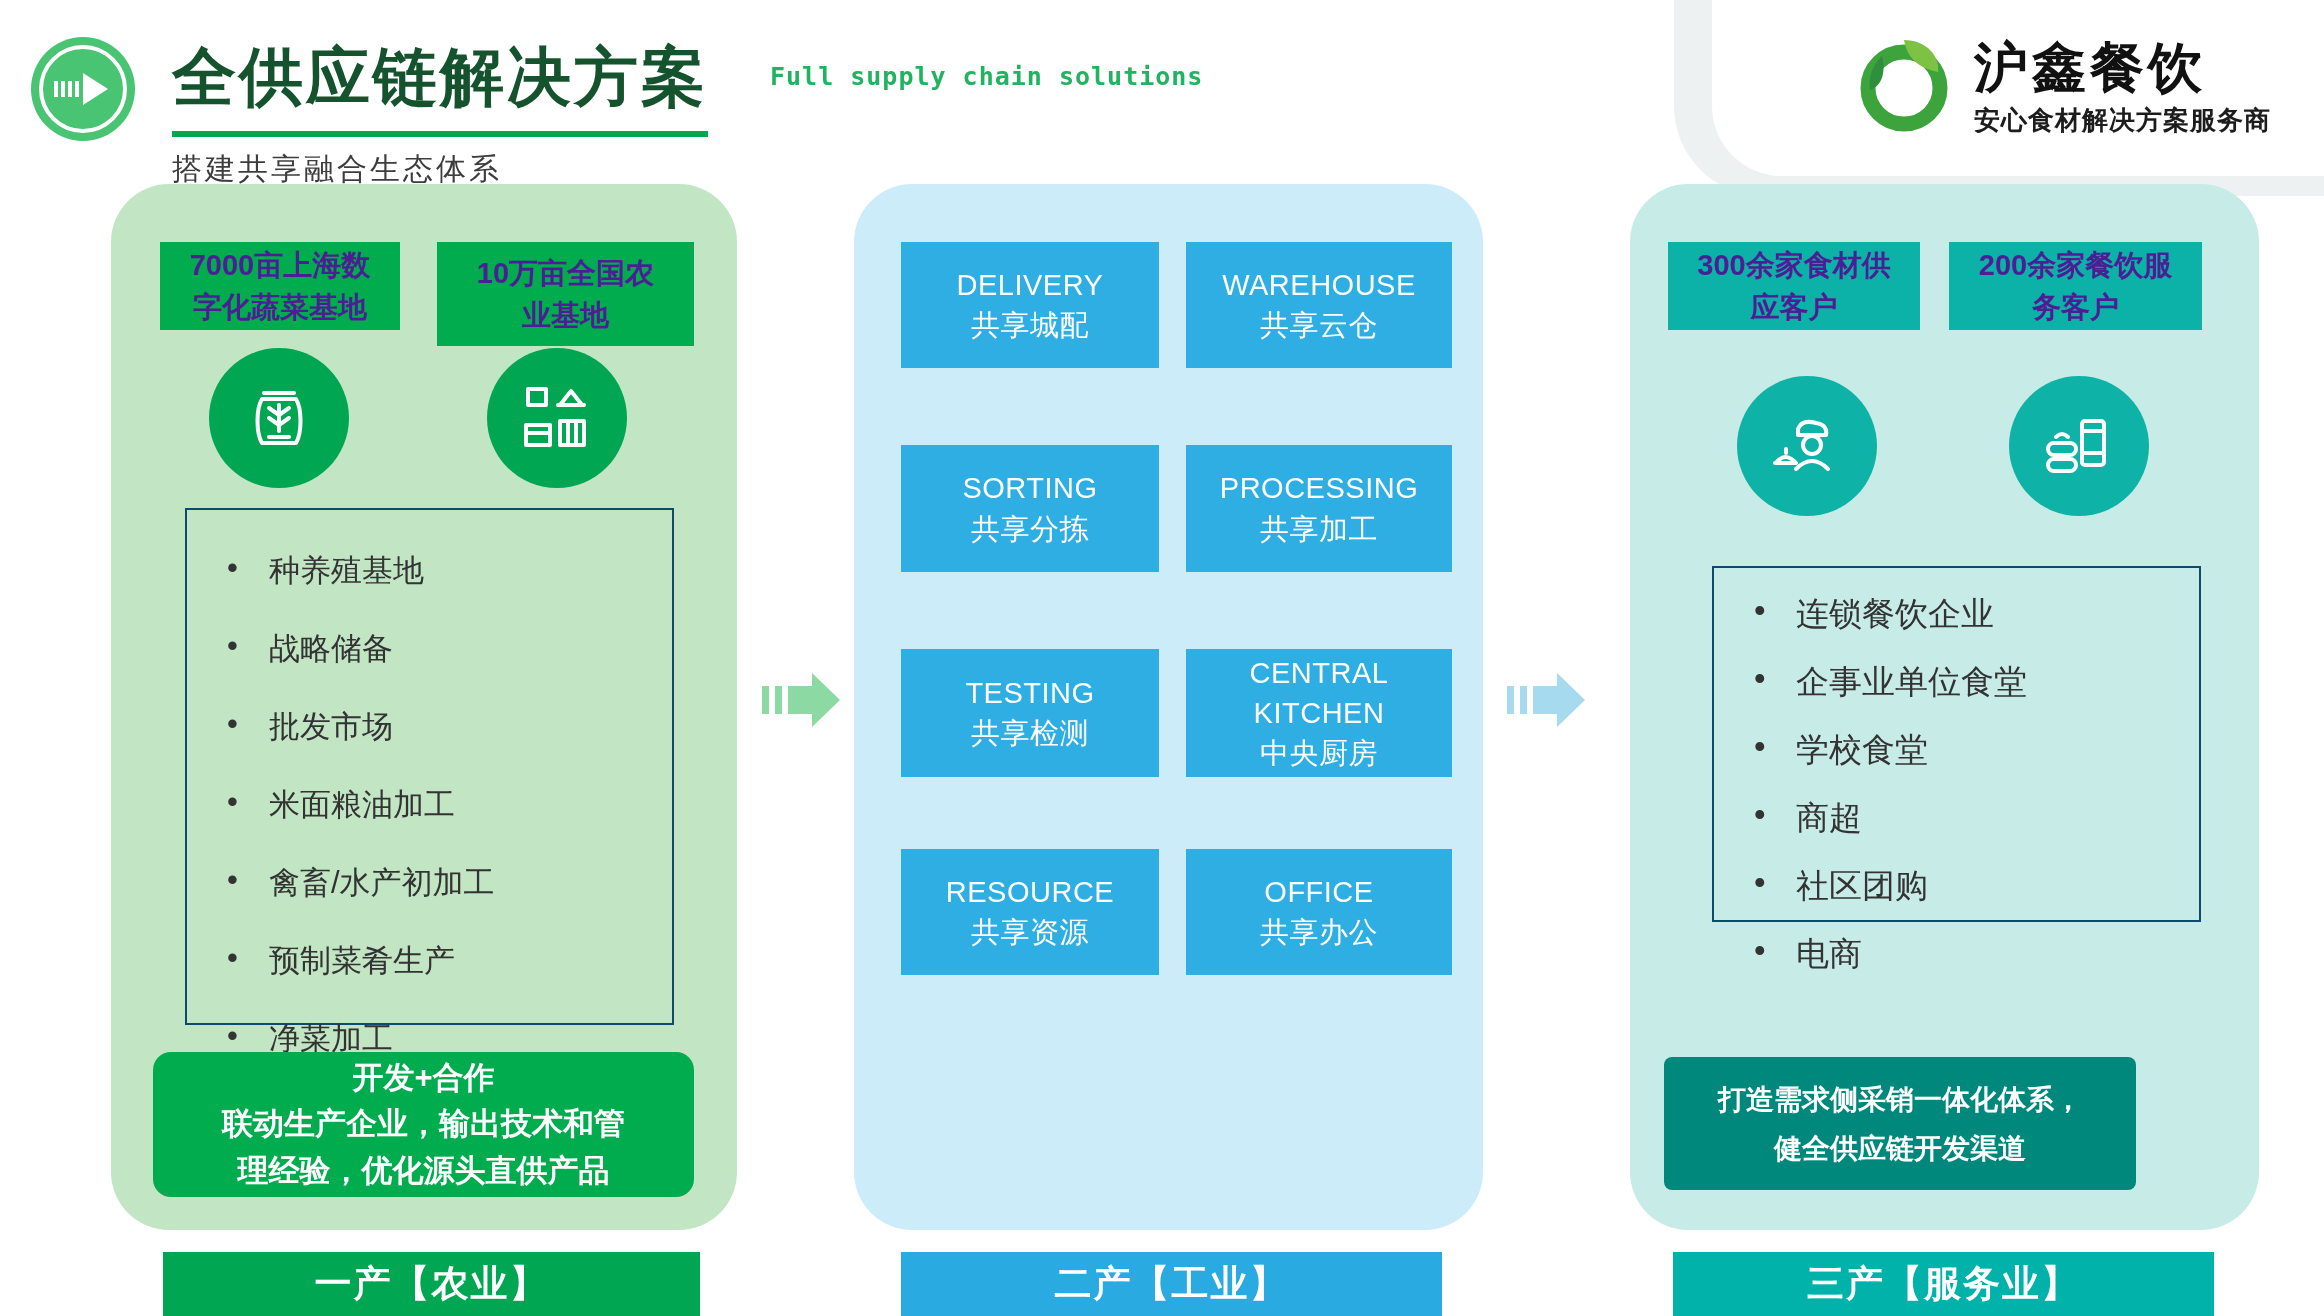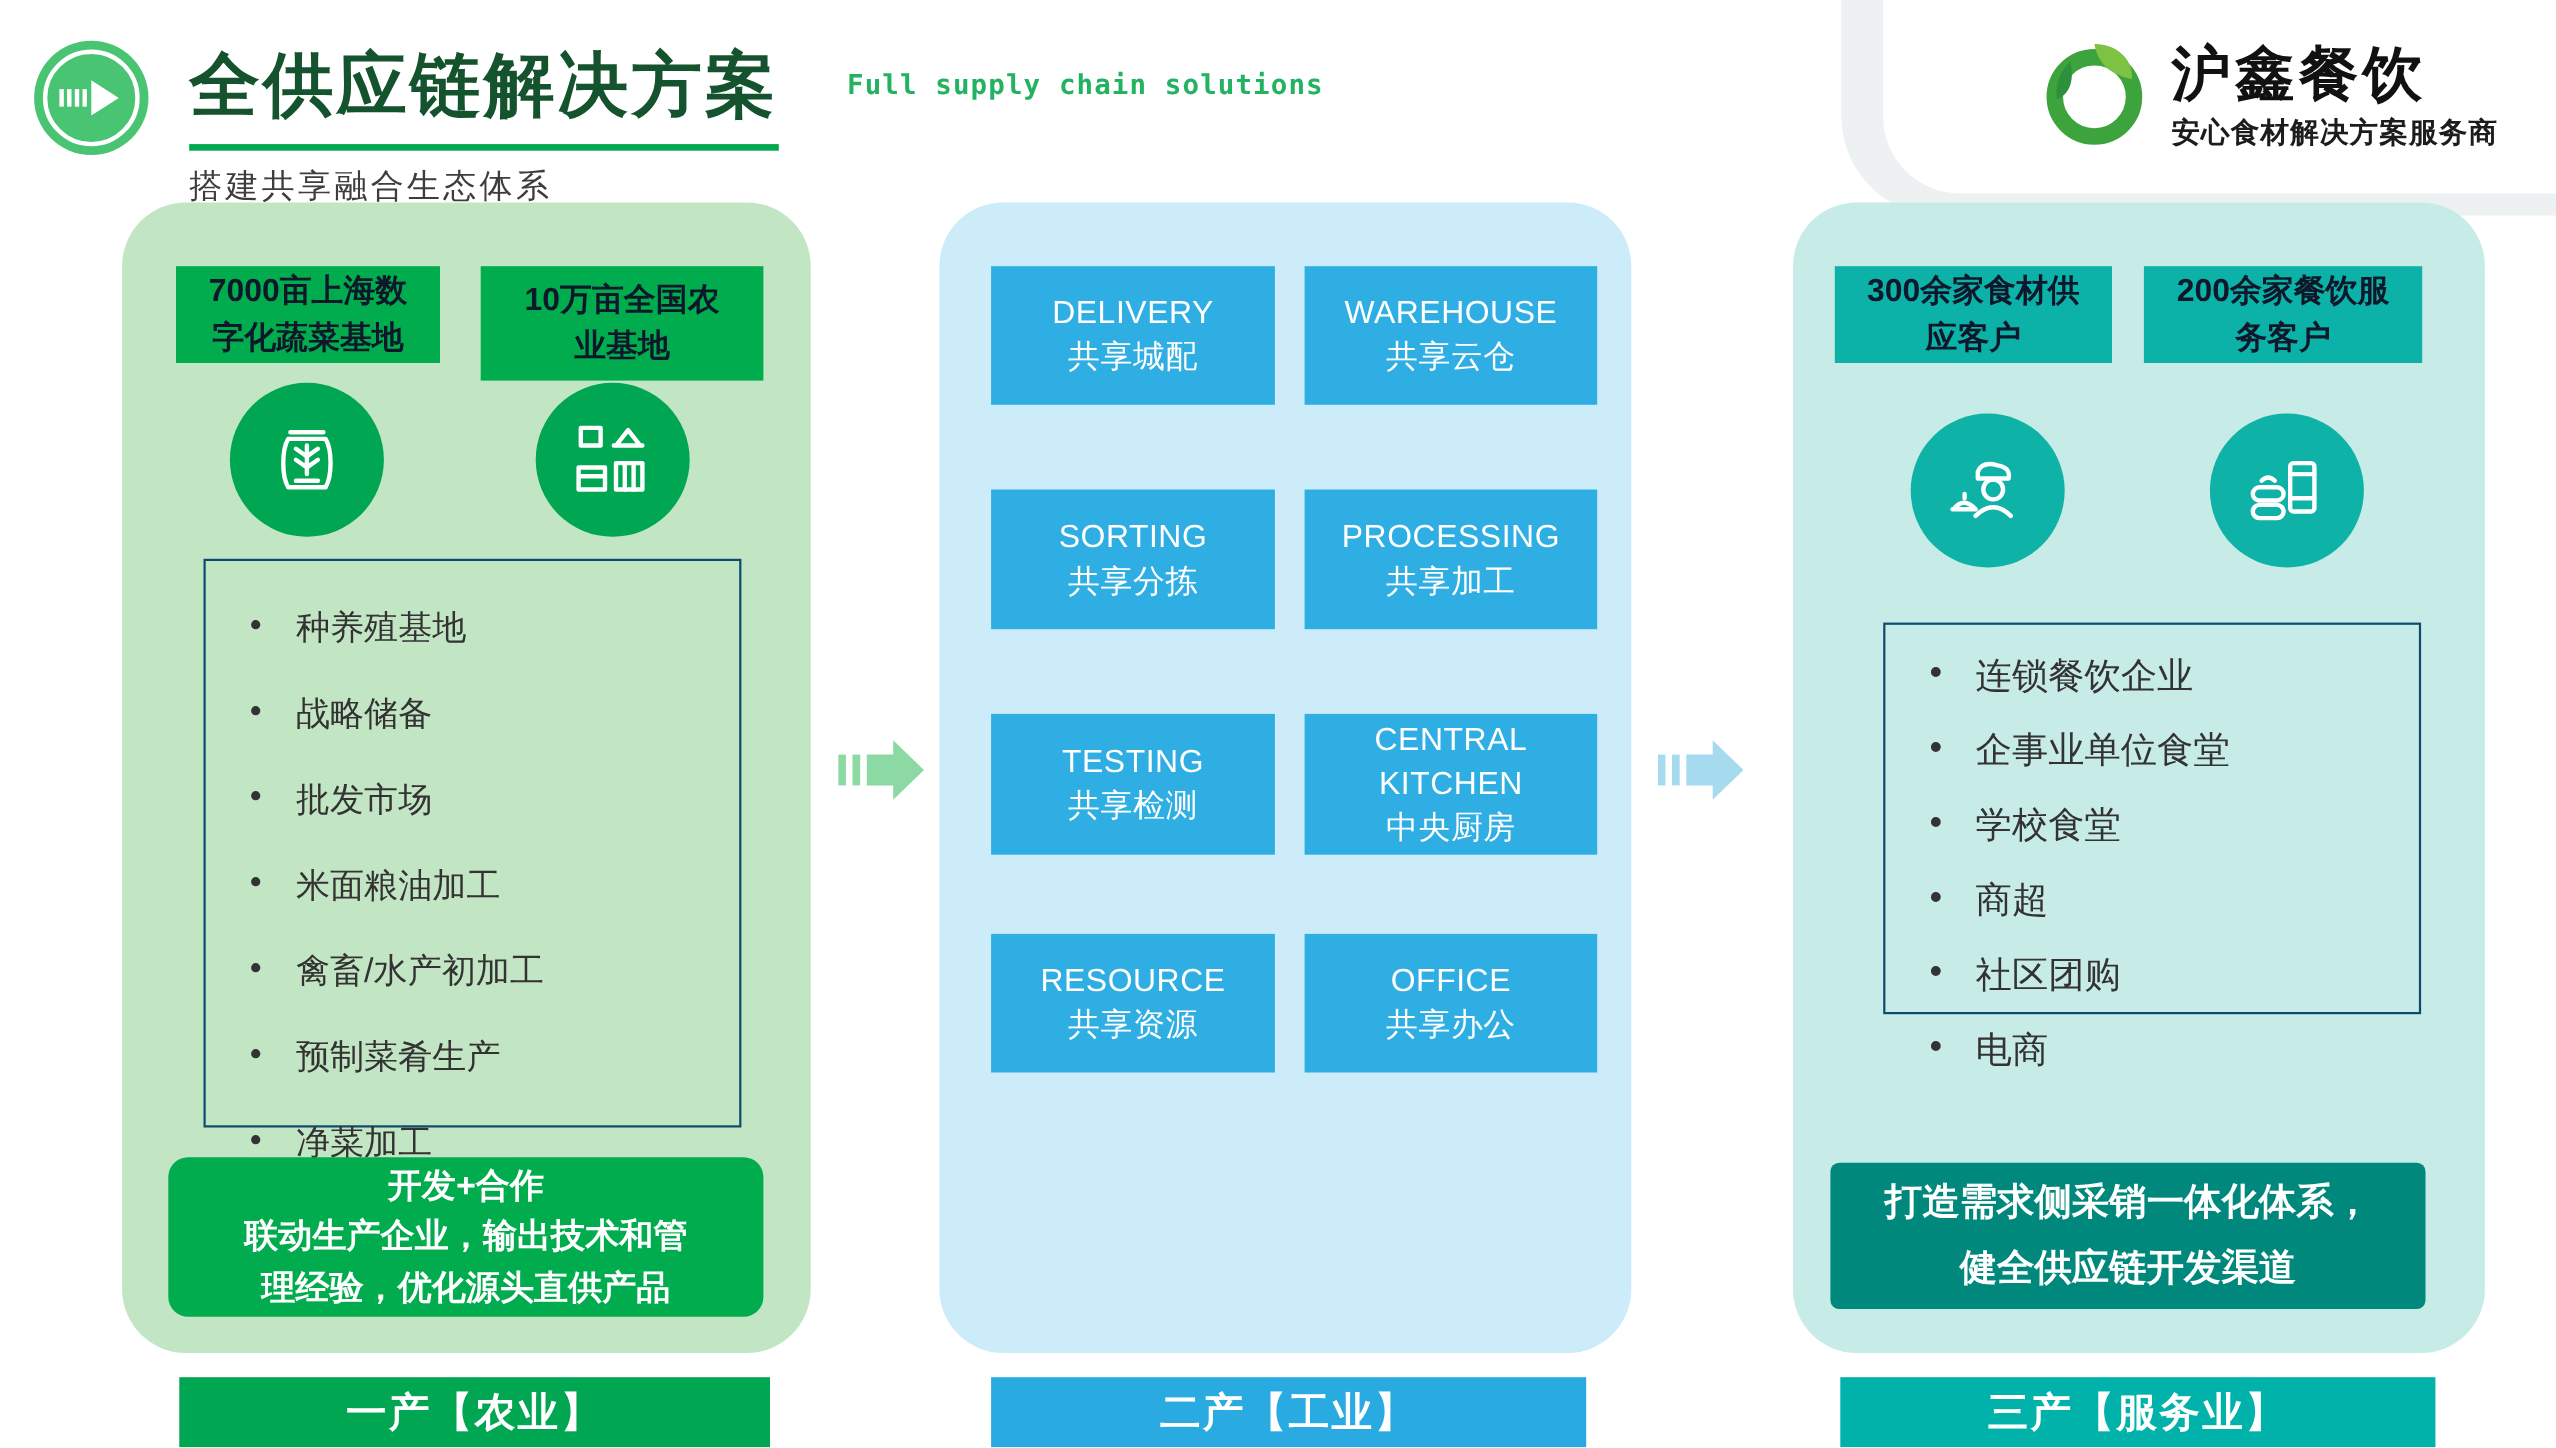--- a/index.html
+++ b/index.html
@@ -27,21 +27,21 @@
   
   .panel{position:absolute;top:184px;height:1046px;border-radius:58px;}
   .panel1{left:111px;width:626px;background:#C2E5C4;}
   .panel2{left:854px;width:629px;background:#CDECF9;}
   .panel3{left:1630px;width:629px;background:#C7EBE7;}
 
   .pre{white-space:pre-line;}
 
   
   .badge{position:absolute;display:flex;align-items:center;justify-content:center;text-align:center;
-         color:#0f172a;font-weight:bold;font-size:29px;line-height:1.45;}
+         color:#4c1d95;font-weight:bold;font-size:29px;line-height:1.45;}
   .g-badge{background:#00AC4E;}
   .t-badge{background:#0CB2A7;}
   .p1-b1{left:49px;top:58px;width:240px;height:88px;}
   .p1-b2{left:326px;top:58px;width:257px;height:104px;}
   .circle{position:absolute;width:140px;height:140px;border-radius:50%;
           display:flex;align-items:center;justify-content:center;}
   .g-circle{background:#00A651;}
   .t-circle{background:#0FB2A6;}
   .p1-c1{left:98px;top:164px;}
   .p1-c2{left:376px;top:164px;}
@@ -66,22 +66,22 @@
   .sb-r3{top:465px;height:128px;}
   .sb-r4{top:665px;height:126px;}
 
   
   .p3-b1{left:38px;top:58px;width:252px;height:88px;}
   .p3-b2{left:319px;top:58px;width:253px;height:88px;}
   .p3-c1{left:107px;top:192px;}
   .p3-c2{left:379px;top:192px;}
   .p3-list{left:82px;top:382px;width:489px;height:356px;padding:24px 10px 0 0;}
   .p3-list li{font-size:33px;margin-bottom:23px;font-weight:500;}
-  .p3-cta{left:34px;top:873px;width:541px;height:133px;background:#00887C;border-radius:8px;
-          font-size:34px;line-height:1.75;}
+  .p3-cta{left:34px;top:873px;width:472px;height:133px;background:#00887C;border-radius:8px;
+          font-size:28px;line-height:1.75;}
 
   
   .flow-arrow{position:absolute;width:78px;height:66px;}
   .fa1{left:762px;top:667px;}
   .fa2{left:1507px;top:667px;}
 
   
   .footer-bar{position:absolute;top:1252px;height:64px;color:#fff;font-weight:bold;font-size:37px;
               display:flex;align-items:center;justify-content:center;letter-spacing:2px;}
   .fb1{left:163px;width:537px;background:#00A651;}

